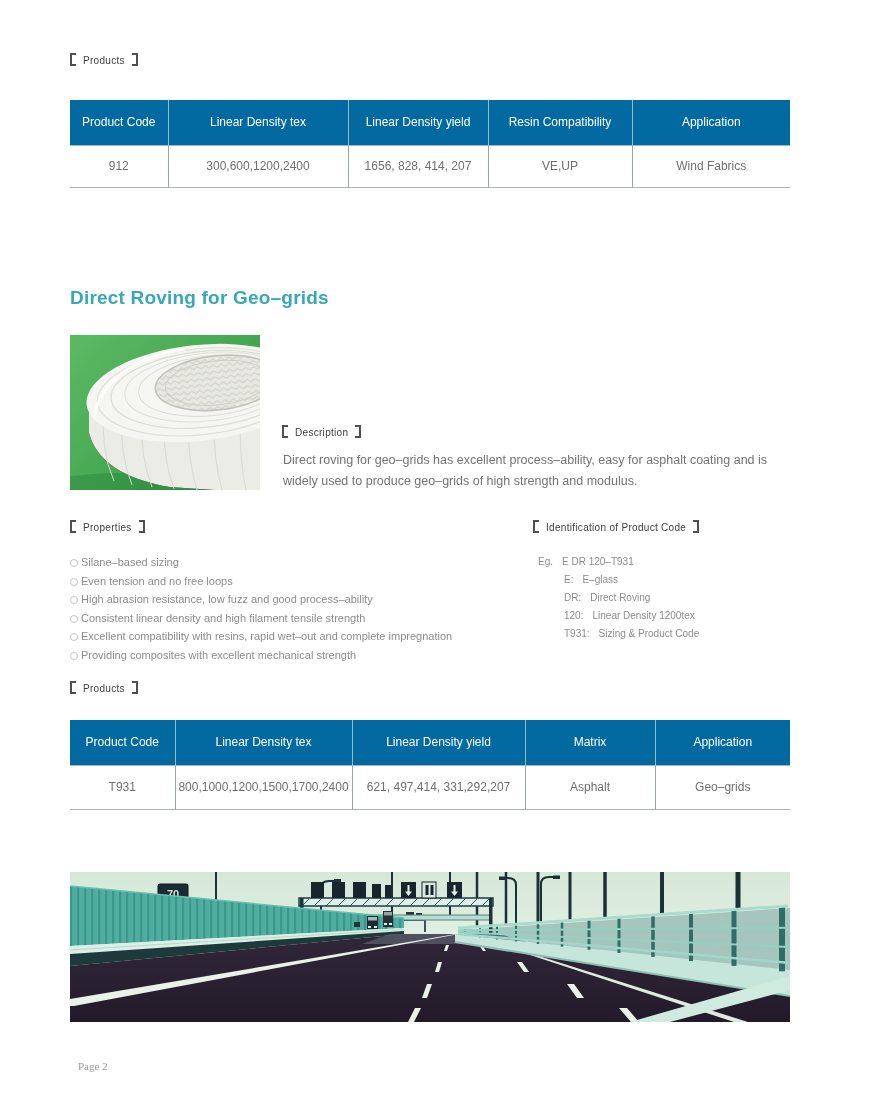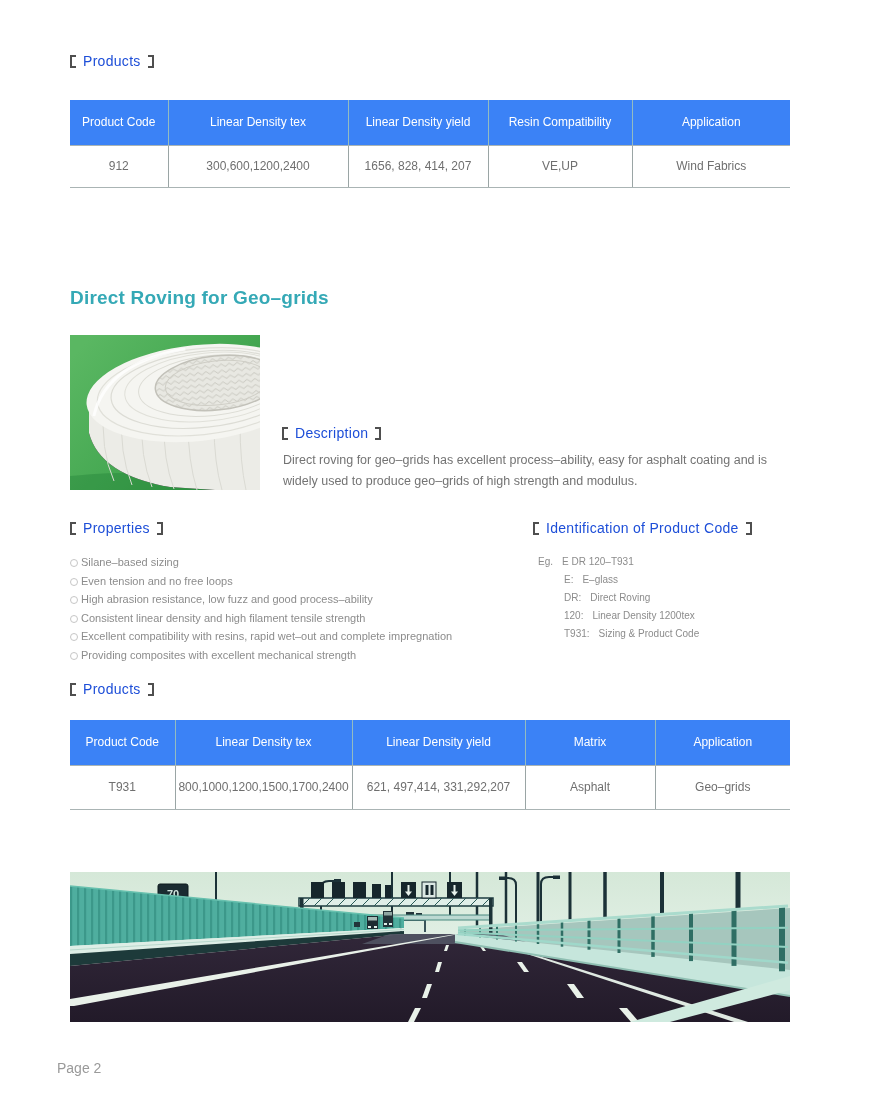--- a/index.html
+++ b/index.html
@@ -1,27 +1,27 @@
 <!DOCTYPE html>
 <html><head>
 <meta charset="utf-8">
 <style>
   * { margin:0; padding:0; box-sizing:border-box; }
   body { background:#fff; font-family:"Liberation Sans","DejaVu Sans",sans-serif; }
   .page { position:relative; width:870px; height:1120px; background:#ffffff; overflow:hidden; }
 
   
-  .sec-heading { position:absolute; font-size:14px; color:#1d4ed8; letter-spacing:0.3px; white-space:nowrap;text-align:right; }
+  .sec-heading { position:absolute; font-size:10px; color:#404040; letter-spacing:0.3px; white-space:nowrap;text-align:right; }
   .bk { display:inline-block; width:6px; height:13px; vertical-align:-2px; border:2px solid #4f4f4f; }
   .bk-l { border-right:none; margin-right:7px; }
   .bk-r { border-left:none; margin-left:7px; }
 
   
   .ptable { position:absolute; left:70px; width:720px; border-collapse:collapse; table-layout:fixed; }
-  .ptable th { background:#3b82f6; color:#ffffff; font-weight:normal; font-size:12px; height:45px; border-left:1px solid #93bcc0; border-bottom:1px solid #aab4b4; }
+  .ptable th { background:#0369a1; color:#ffffff; font-weight:normal; font-size:12px; height:45px; border-left:1px solid #93bcc0; border-bottom:1px solid #aab4b4; }
   .ptable th:first-child { border-left:none; }
   .ptable td { color:#6f6f6f; font-size:12px; text-align:center; border-left:1px solid #9aa5a5; border-bottom:1px solid #aab4b4; }
   .ptable td:first-child { border-left:none; }
   .t1 td { height:42px; }
   .t2 td { height:44px; }
   .t1 tbody tr:nth-child(2) td { background:#fef9c3; }
 
   .section-title { position:absolute; left:70px; top:287px; font-size:19px; font-weight:bold; color:#35a9b6; letter-spacing:0.2px; }
 
   .figure { position:absolute; display:block; }
@@ -30,21 +30,21 @@
 
   .prop-list { position:absolute; left:70px; top:553px; list-style:none; }
   .prop-list li { font-size:11px; line-height:18.5px; color:#8c8c8c; white-space:nowrap; }
   .ring { display:inline-block; width:8px; height:8px; border:1.5px solid #c6c6c6; border-radius:50%; margin-right:3px; vertical-align:-1px; }
 
   .id-block { position:absolute; left:538px; top:553px; font-size:10px; color:#8c8c8c; }
   .id-line { line-height:18px; white-space:nowrap; }
   .id-line .lbl { margin-right:9px; }
   .id-indent { margin-left:26px; }
 
-  .footer { position:absolute; left:57px; top:1060px; font-size:14px; color:#9a9a9a; }
+  .footer { position:absolute; left:78px; top:1060px; font-size:11px; color:#9a9a9a;font-family:Liberation Serif, serif; }
 </style>
 </head>
 <body>
 
 <div class="page">
 
   <div class="sec-heading" style="left:70px; top:53px;">
     <span class="bk bk-l"></span><span>Products</span><span class="bk bk-r"></span>
   </div>
 

